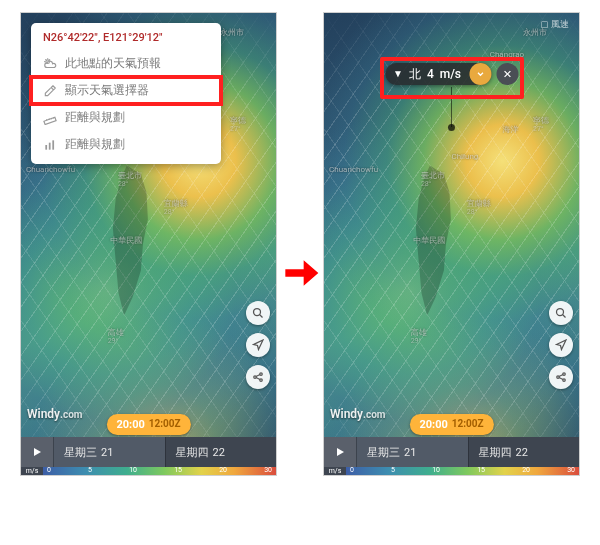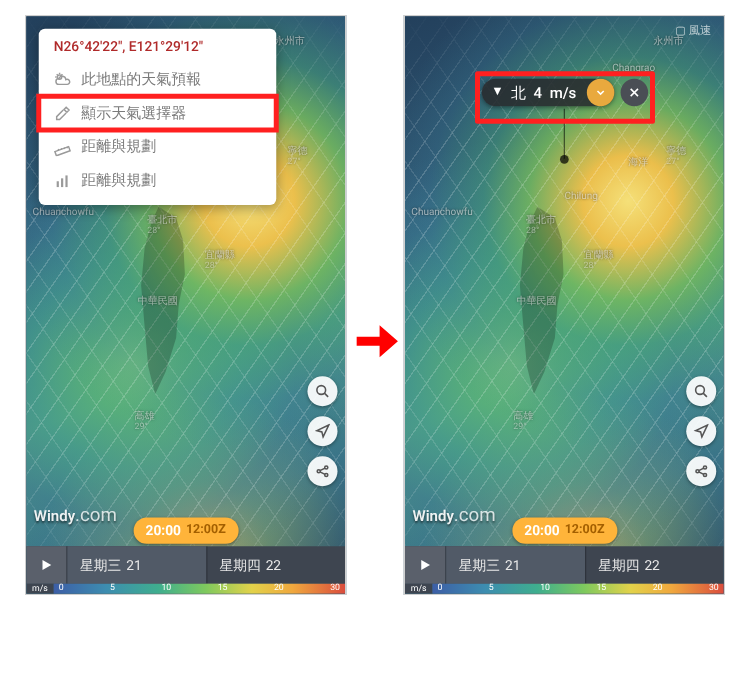--- a/index.html
+++ b/index.html
@@ -114,21 +114,21 @@
   }
   
   .bottom{
     position:absolute;left:0;right:0;bottom:0;
   }
   .watermark{
     position:absolute;left:6px;bottom:54px;
     color:rgba(255,255,255,0.92);font-size:12px;font-weight:600;
     text-shadow:0 1px 2px rgba(0,0,0,0.6);
   }
-  .watermark small{font-size:15px;font-weight:400;opacity:0.85}
+  .watermark small{font-size:10px;font-weight:700;opacity:0.85}
   .controls-button{
     position:absolute;right:6px;
     width:24px;height:24px;border-radius:50%;
     background:rgba(255,255,255,0.92);
     display:flex;align-items:center;justify-content:center;
     box-shadow:0 1px 3px rgba(0,0,0,0.4);
     color:#555;
     cursor:pointer;
   }
   .time-pill{

